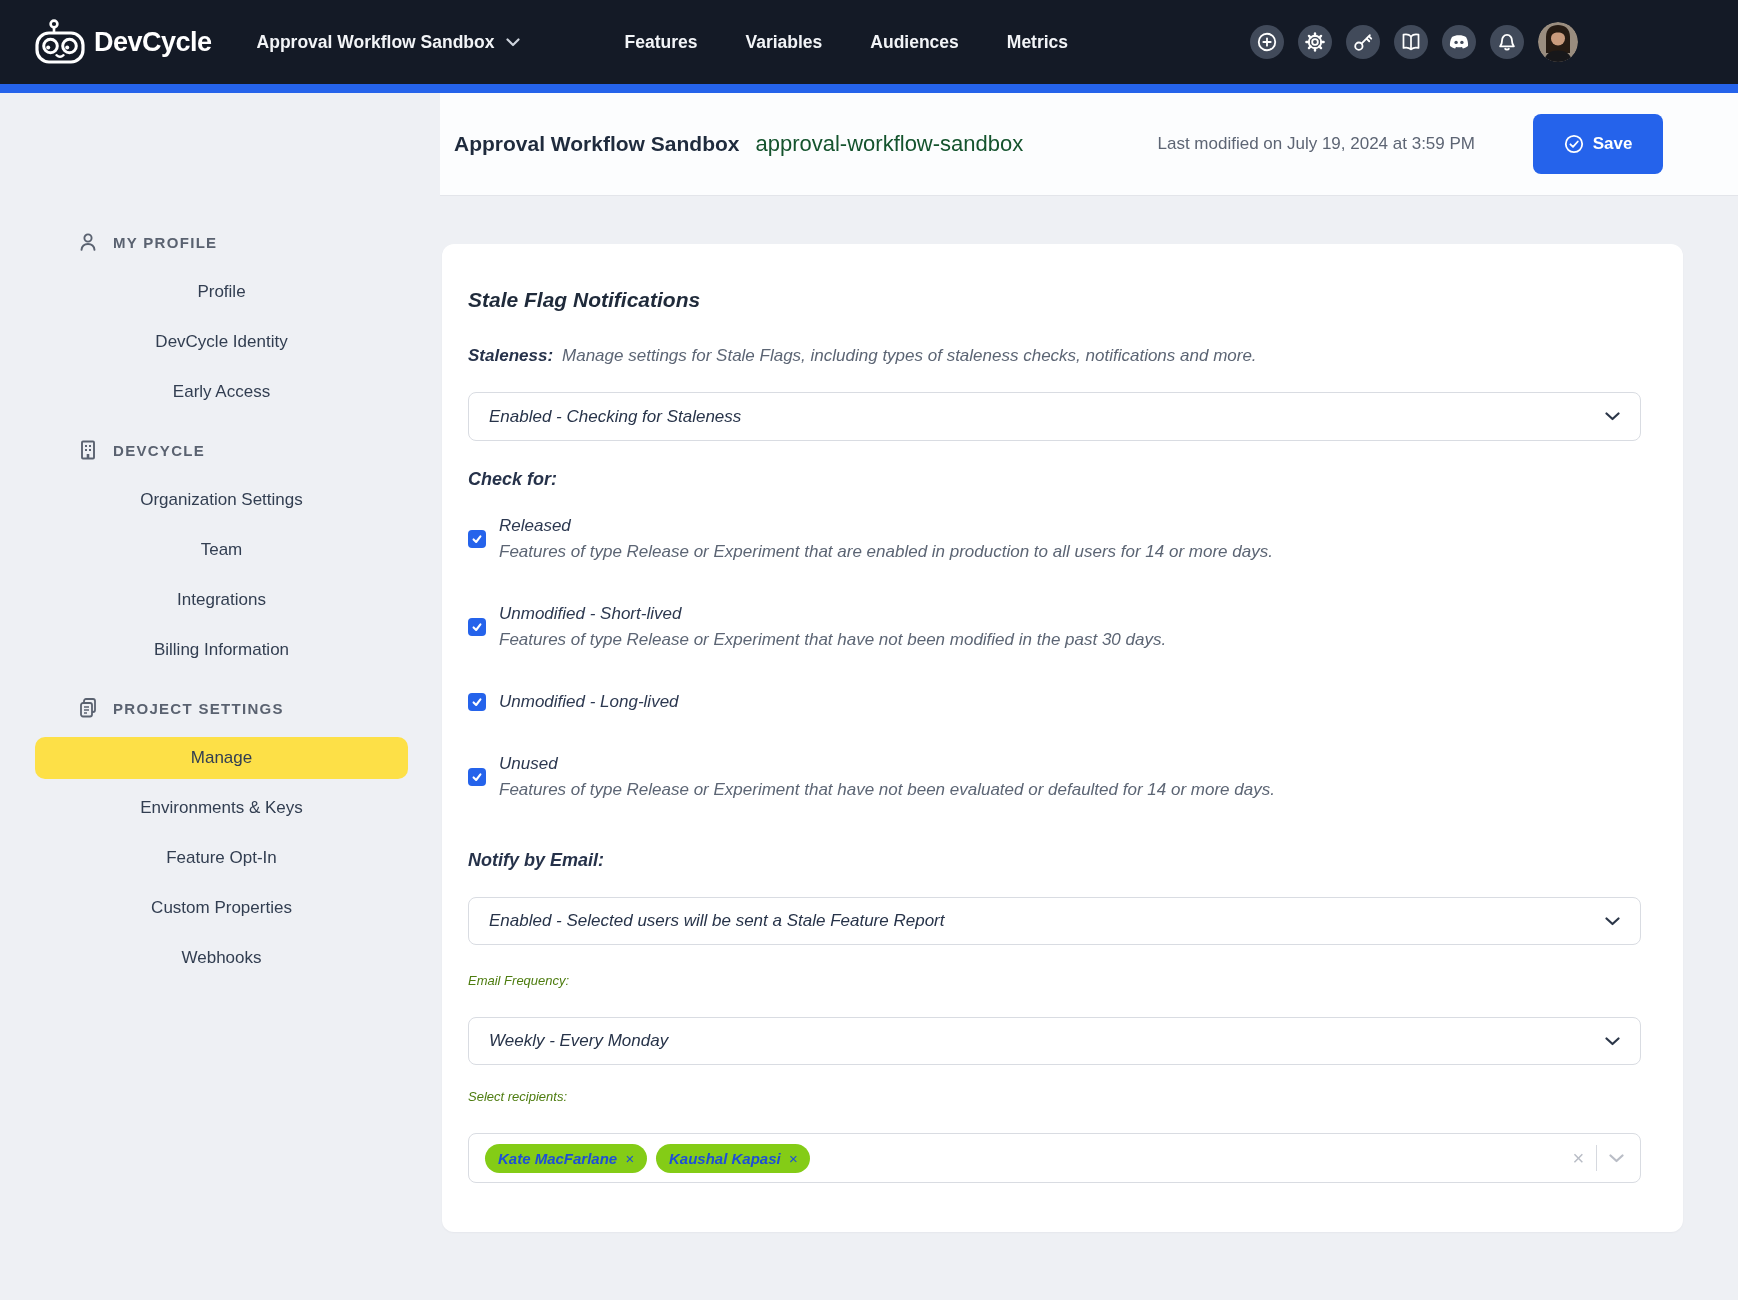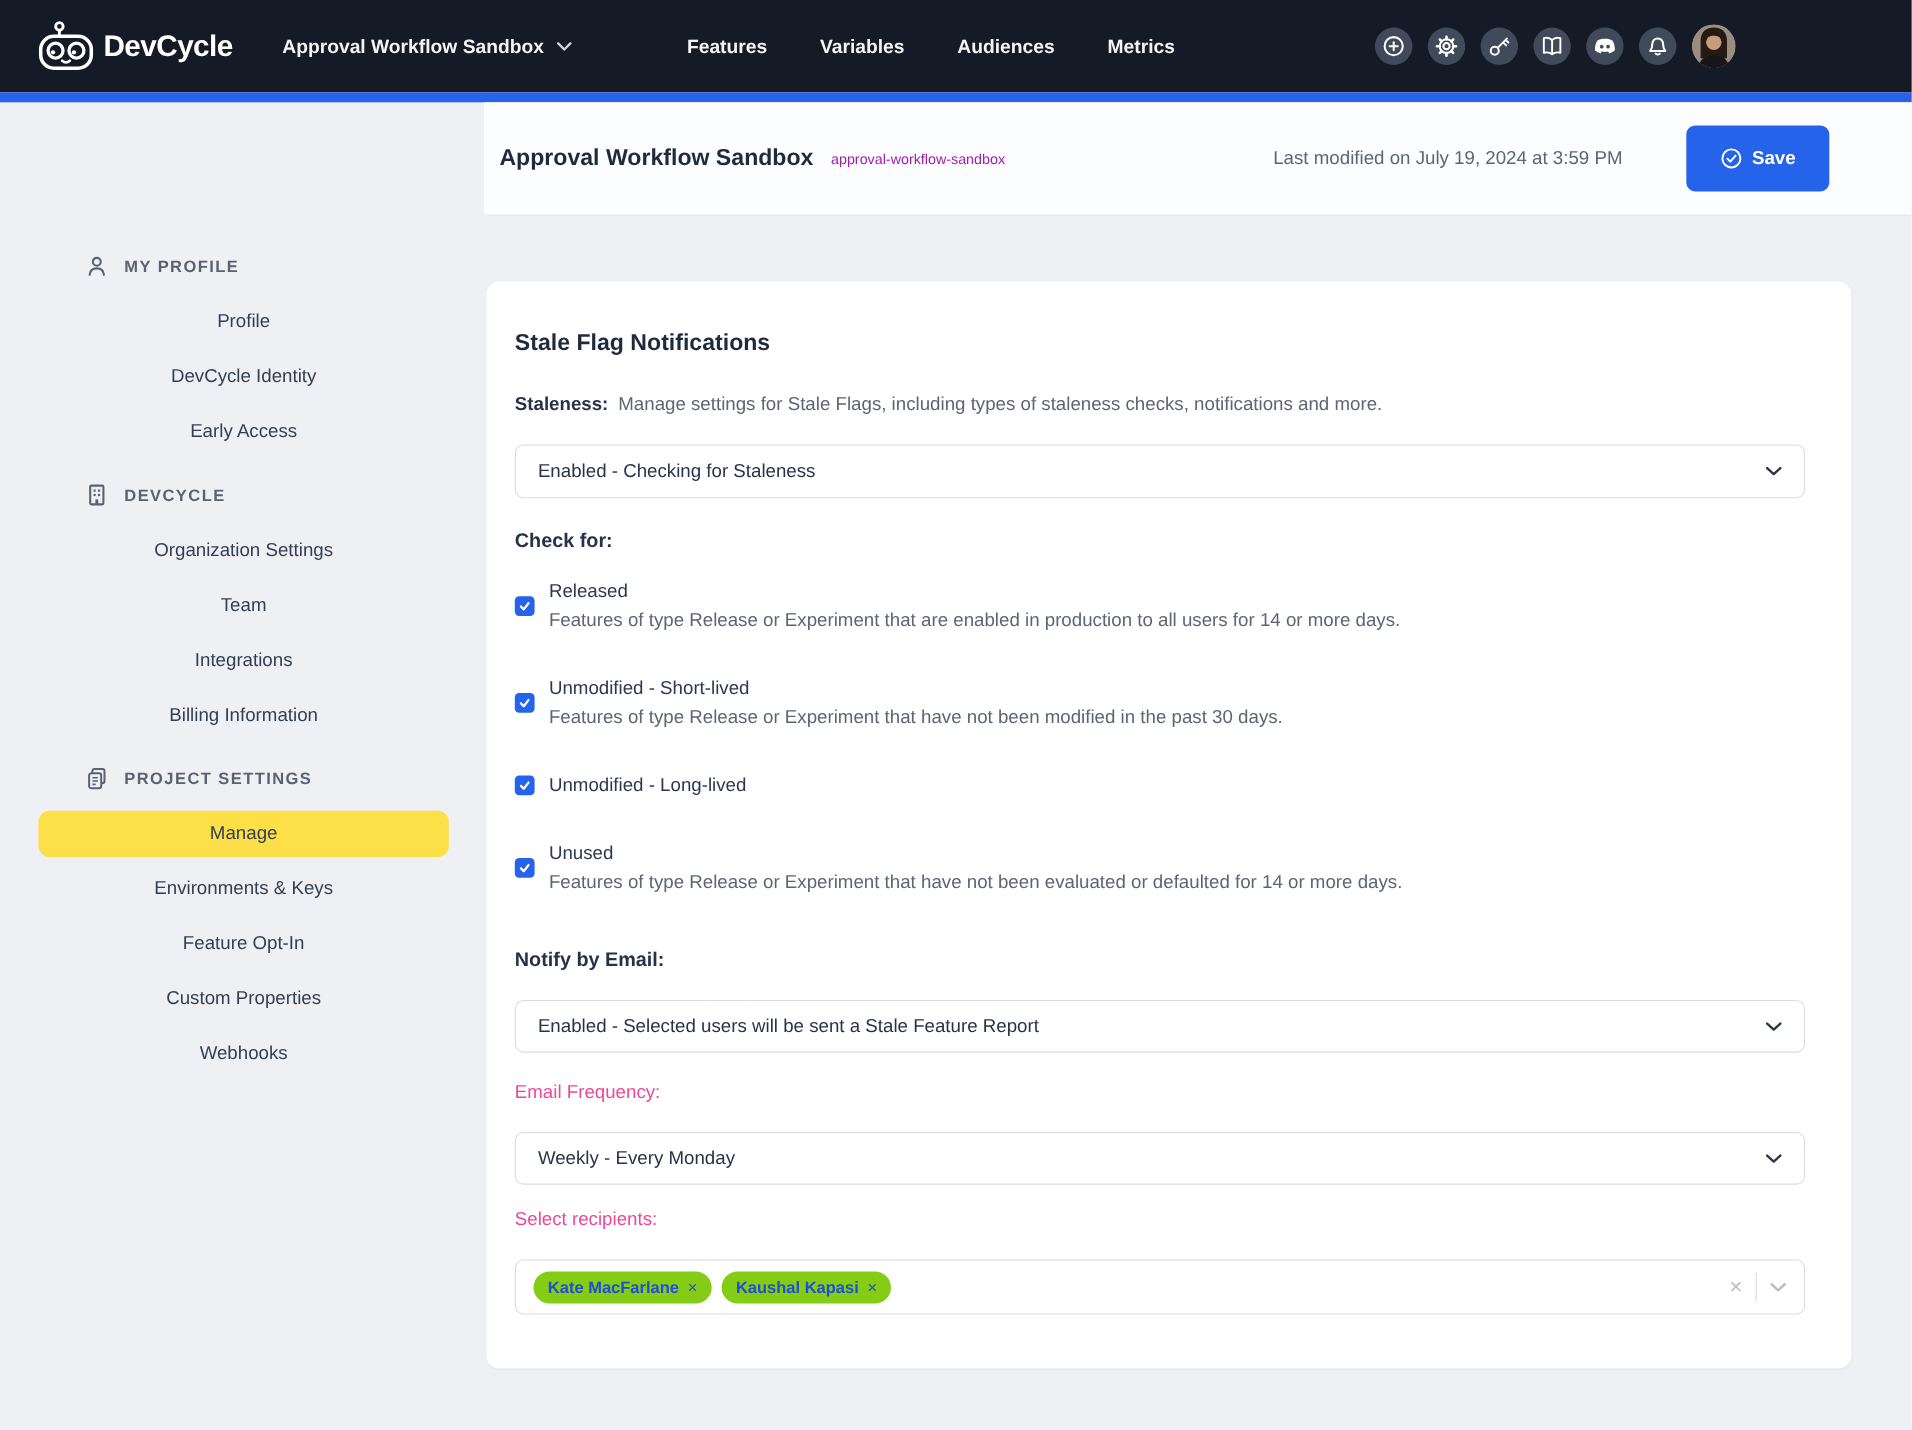--- a/index.html
+++ b/index.html
@@ -30,21 +30,21 @@
   }
   .avatar-wrap { width:40px; height:40px; border-radius:50%; overflow:hidden; cursor:pointer; }
 
   
   .page-header {
     position:absolute; top:93px; left:440px; right:0; height:103px;
     background:#fcfdfe; border-bottom:1px solid #e3e5ea;
     display:flex; align-items:center; padding:0 75px 0 14px;
   }
   .ph-title { font-size:21px; font-weight:700; color:#1f2b3d; }
-  .ph-slug { font-size:13px; color:#a21caf; margin-left:16px; }
+  .ph-slug { font-size:22px; color:#14532d; margin-left:16px; }
   .ph-right { margin-left:auto; display:flex; align-items:center; gap:58px; }
   .ph-modified { font-size:17px; color:#5d6574; }
   .save-btn {
     width:130px; height:60px; background:#2563eb; border:none; border-radius:8px;
     color:#fff; font-size:17px; font-weight:600; font-family:inherit;
     display:flex; align-items:center; justify-content:center; gap:9px; cursor:pointer;
   }
 
   
   .sidebar { position:absolute; top:93px; left:0; width:440px; bottom:0; padding-top:128px; }
@@ -59,23 +59,24 @@
   }
   .side-list { list-style:none; padding:0 32px 0 35px; }
   .side-item {
     height:42px; line-height:42px; margin-bottom:8px; padding:0 15px;
     font-size:17px; font-weight:500; color:#323e51; border-radius:10px; cursor:pointer;text-align:center;
   }
   .side-item.active { background:#fde047; }
 
   
   .card {
-    position:absolute; left:442px; top:256px; width:1241px;
+    position:absolute; left:442px; top:244px; width:1241px;
     background:#fff; border-radius:12px; box-shadow:0 1px 2px rgba(20,30,50,0.04);
     padding:44px 42px 49px 26px;
+    font-style:italic;
   }
   .card-title { font-size:21px; font-weight:700; color:#1f2a3a; line-height:24px; }
   .staleness-line { margin-top:32px; font-size:17px; line-height:24px; color:#5c6574; }
   .staleness-line .lbl { font-weight:700; color:#26324a; margin-right:9px; }
 
   .select {
     margin-top:24px; height:49px; border:1px solid #d9dce2; border-radius:8px;
     display:flex; align-items:center; justify-content:space-between;
     padding:0 20px; background:#fff; cursor:pointer;
   }
@@ -86,21 +87,21 @@
   .check-row { display:flex; align-items:center; gap:13px; margin-bottom:36px; }
   .check-row:last-child { margin-bottom:0; }
   .checkbox {
     width:18px; height:18px; border-radius:4px; background:#2563eb; flex:0 0 auto;
     display:flex; align-items:center; justify-content:center; cursor:pointer;
   }
   .check-label { font-size:17px; color:#2c3850; line-height:26px; }
   .check-desc { font-size:17px; color:#5c6574; line-height:26px; }
 
   .notify-label { margin-top:44px; font-size:18px; font-weight:700; color:#26324a; line-height:26px; }
-  .plain-label { margin-top:24px; font-size:17px; color:#ec4899; line-height:24px; }
+  .plain-label { margin-top:24px; font-size:13px; color:#4d7c0f; line-height:24px; }
   .plain-label.tight { margin-top:20px; }
   .select.h48 { height:48px; }
 
   .multiselect {
     margin-top:24px; height:50px; border:1px solid #d9dce2; border-radius:8px;
     display:flex; align-items:center; padding:0 16px; gap:9px; cursor:text;
   }
   .tag {
     background:#84cc16; color:#1d4ed8; border-radius:15px; padding:6px 13px;
     font-size:15px; font-weight:600; display:flex; align-items:center; gap:8px; white-space:nowrap;

